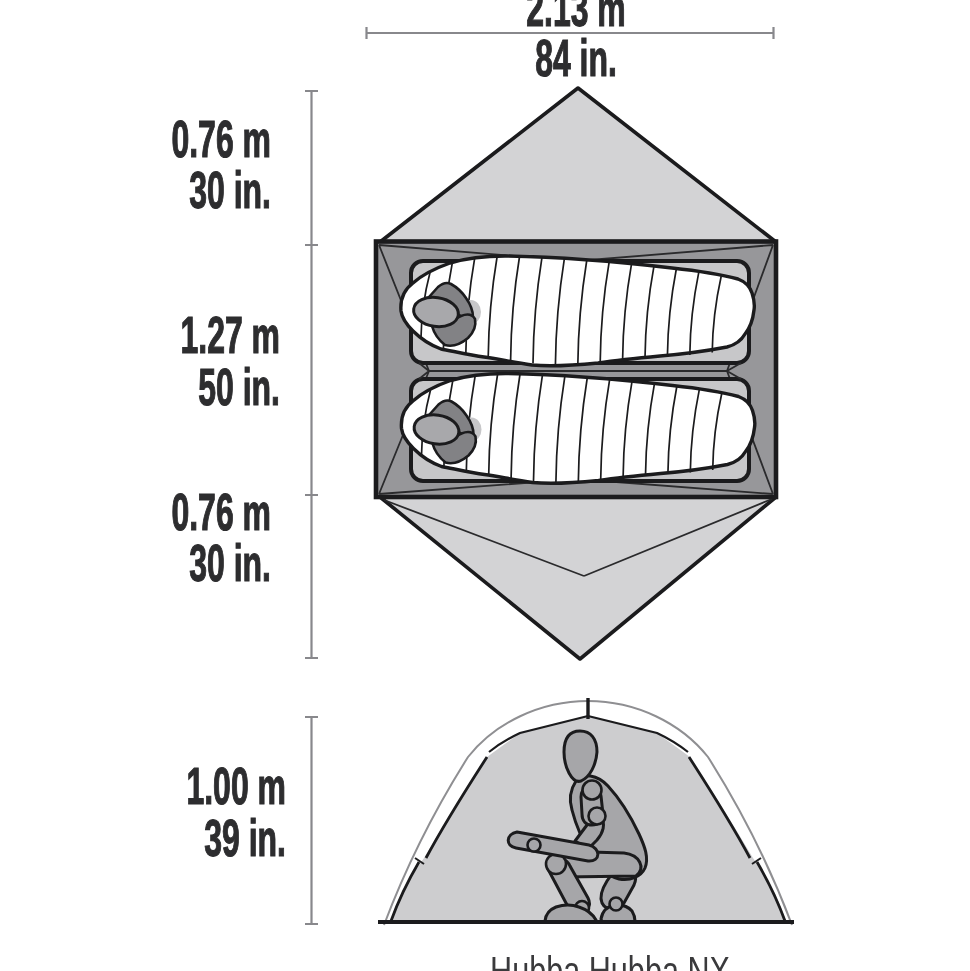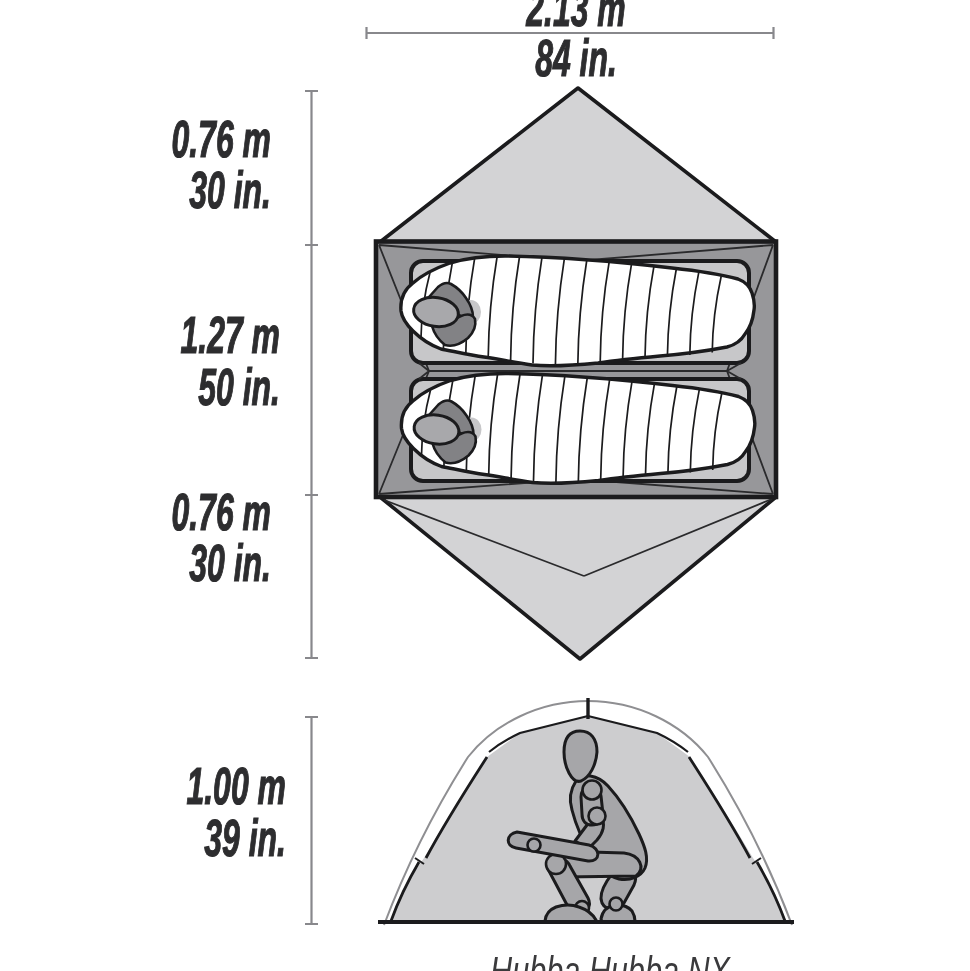--- a/index.html
+++ b/index.html
@@ -1,16 +1,16 @@
 <!DOCTYPE html>
 <html><head>
 <meta charset="utf-8">
 <style>
 html,body{margin:0;padding:0;background:#ffffff;}
-#wrap{position:relative;width:970px;height:971px;overflow:hidden;background:#ffffff;font-style:italic;}
+#wrap{position:relative;width:970px;height:971px;overflow:hidden;background:#ffffff;}
 </style>
 </head>
 <body>
 <div id="wrap">
 <svg width="970" height="971" viewBox="0 0 970 971">
 
 <path d="M 578 88 L 776 242 L 380 242 Z" fill="#d3d3d5" stroke="#1b1b1d" stroke-width="3.6" stroke-linejoin="round"></path>
 
 <path d="M 580 659 L 776 497 L 380 497 Z" fill="#d3d3d5" stroke="#1b1b1d" stroke-width="3.6" stroke-linejoin="round"></path>
 

